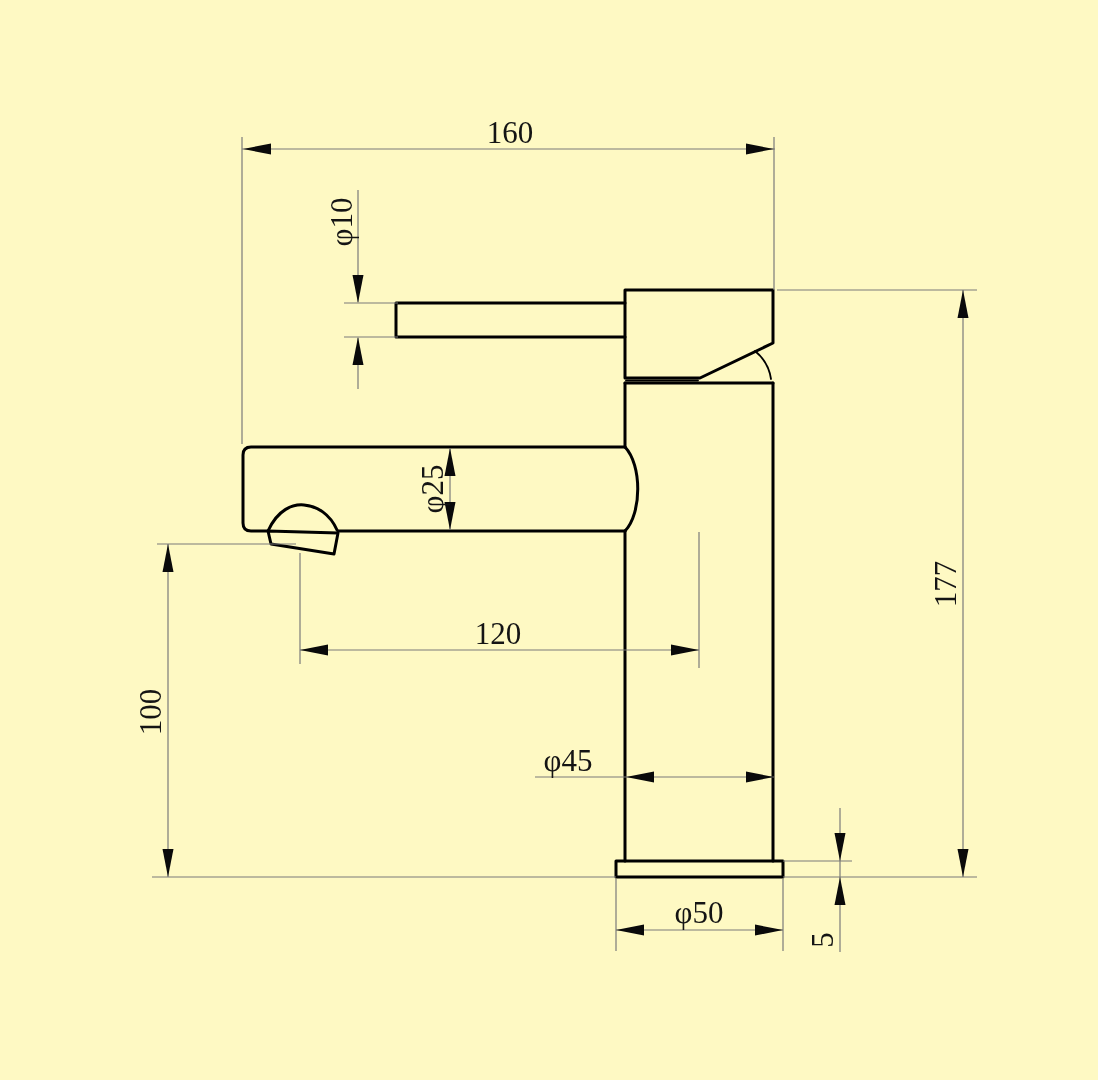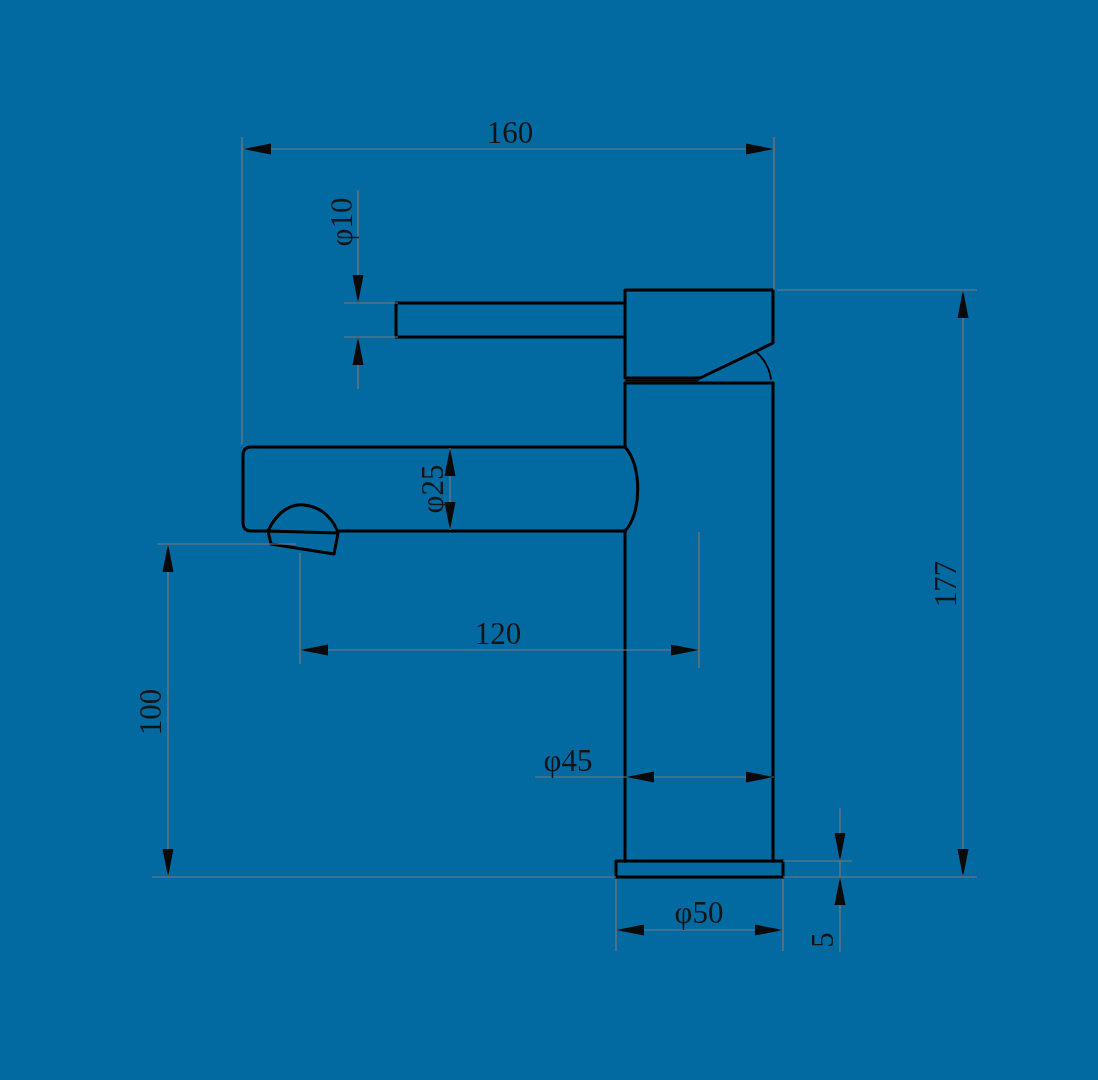--- a/index.html
+++ b/index.html
@@ -4,21 +4,21 @@
 <style>
   html, body {
     margin: 0;
     padding: 0;
     background: #ffffff;
   }
   .sheet {
     position: relative;
     width: 1098px;
     height: 1080px;
-    background: #0369a1;
+    background: #fef9c3;
     overflow: hidden;
   }
   svg { display: block; }
   .outline {
     stroke: #000000;
     stroke-width: 3;
     fill: none;
     stroke-linejoin: round;
     stroke-linecap: round;
   }

